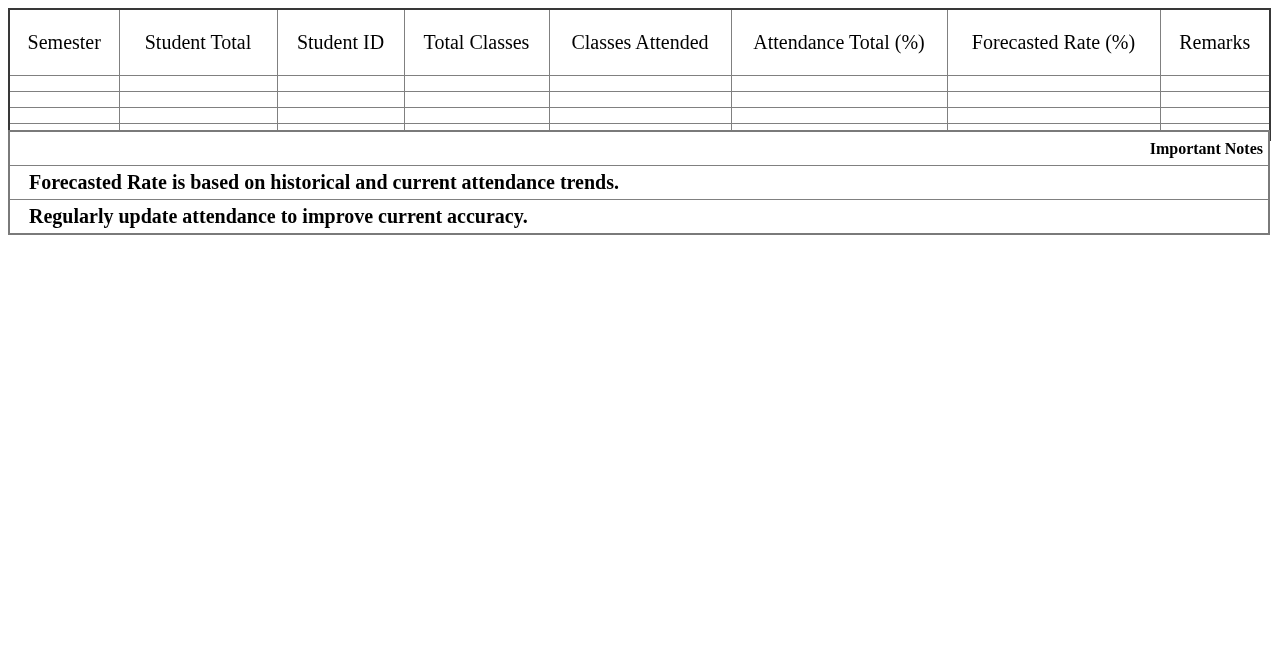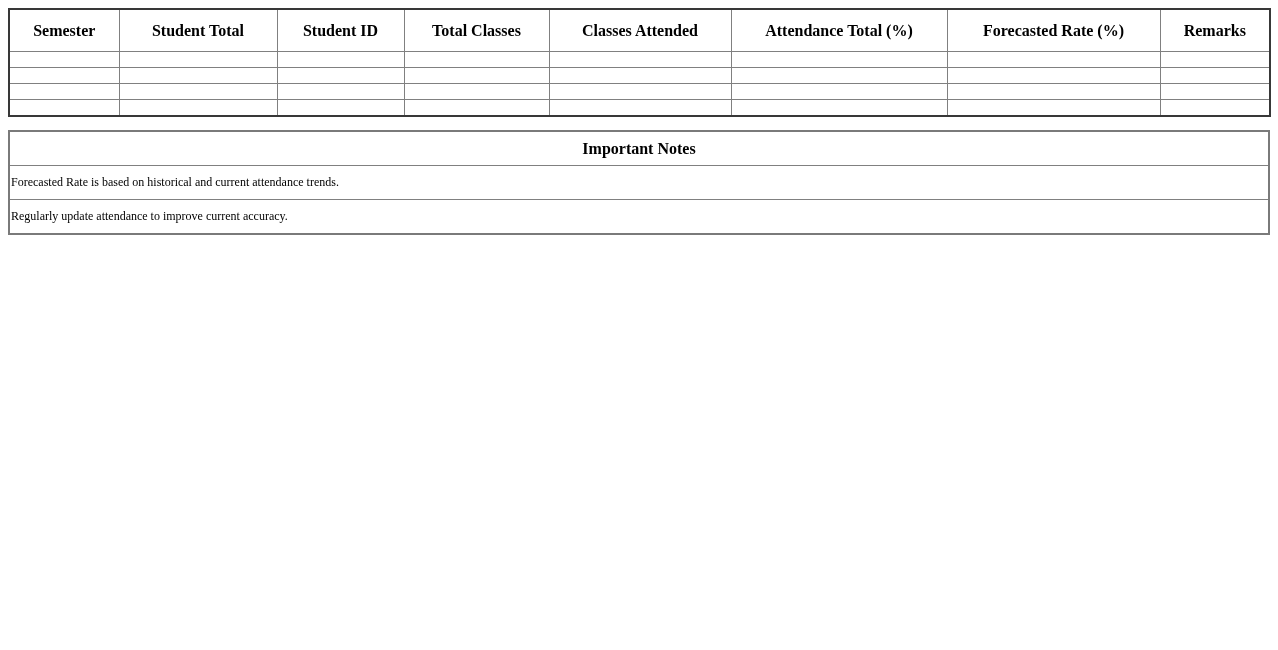--- a/index.html
+++ b/index.html
@@ -30,25 +30,25 @@
     border: 2px solid #383838;
   }
   table.attendance th,
   table.attendance td {
     border: 1px solid #808080;
     overflow: hidden;
     white-space: nowrap;
   }
   table.attendance th {
     height: 33px;
-    font-size: 16px;
-    font-weight: bold;
+    font-size: 20px;
+    font-weight: normal;
     text-align: center;
     vertical-align: middle;
-    padding: 4px 4px;
+    padding: 16px 4px;
   }
   table.attendance td.empty-cell {
     height: 15px;
     padding: 0 4px;
     font-size: 13px;
   }
   
   table.notes {
     position: absolute;
     left: 8px;
@@ -56,31 +56,31 @@
     border: 2px solid #7a7a7a;
   }
   table.notes th,
   table.notes td {
     border: 1px solid #808080;
   }
   table.notes th.notes-title {
     height: 33px;
     font-size: 16px;
     font-weight: bold;
-    text-align: center;
+    text-align: right;
     vertical-align: middle;
     padding: 0 5px;
   }
   table.notes td.note-cell {
     height: 33px;
-    font-size: 12px;
-    font-weight: normal;
+    font-size: 20px;
+    font-weight: bold;
     text-align: left;
     vertical-align: middle;
-    padding: 0 1px;
+    padding: 0 19px;
   }
 </style>
 </head>
 <body>
 
 <div class="page">
 
   <table class="attendance">
     <colgroup>
       <col style="width:110px">

